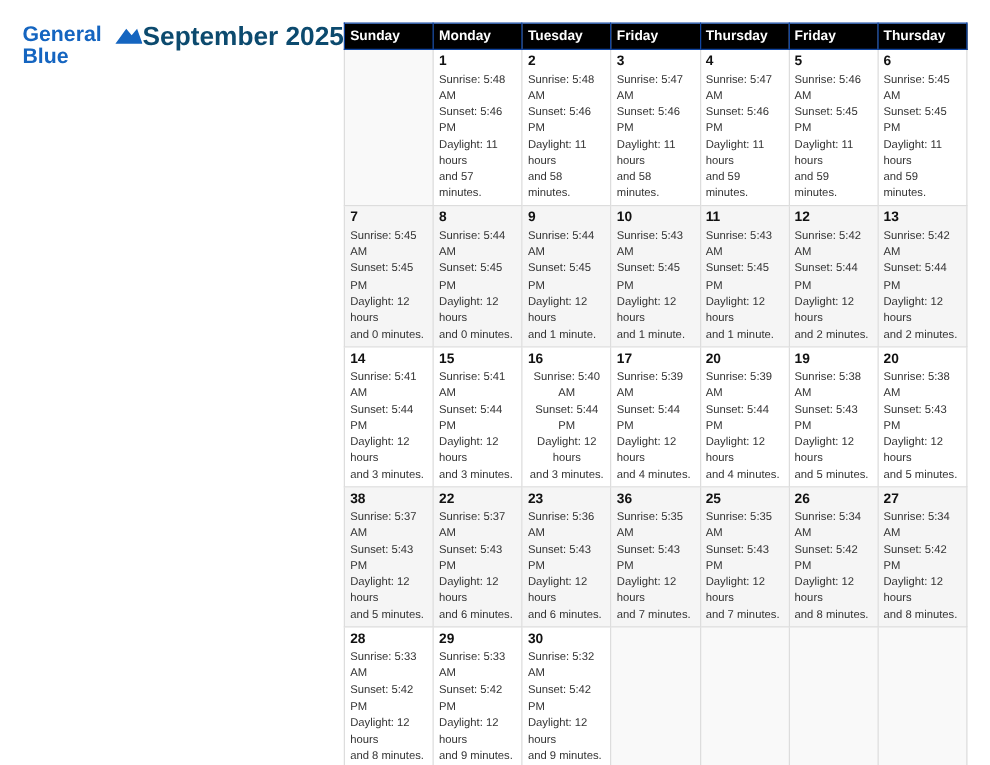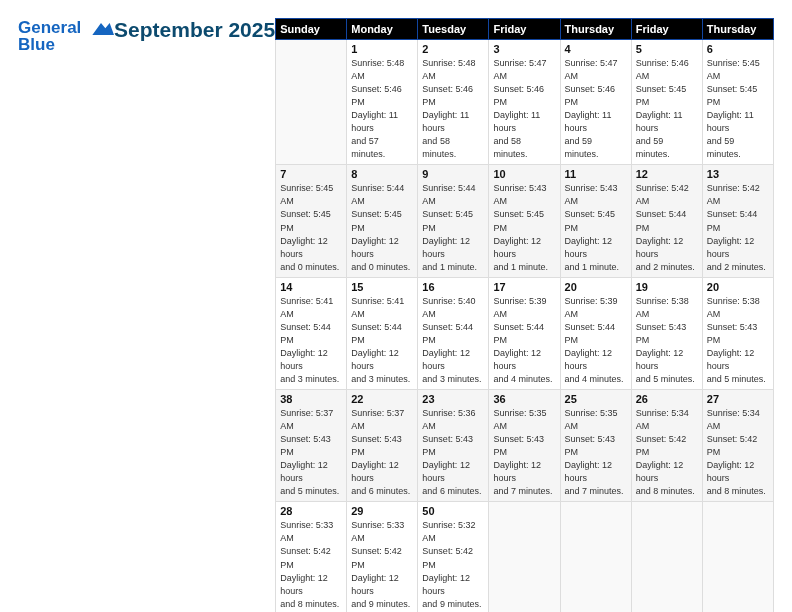--- a/index.html
+++ b/index.html
@@ -232,21 +232,21 @@
           </td>
           <td>
             <span class="day-num">15</span>
             <div class="cell-info" style="white-space: pre-line;">Sunrise: 5:41 AM
 Sunset: 5:44 PM
 Daylight: 12 hours
 and 3 minutes.</div>
           </td>
           <td>
             <span class="day-num">16</span>
-            <div class="cell-info" style="white-space: pre-line;">Sunrise: 5:40 AM
+            <div class="cell-info" style="white-space: pre-line; text-align: center;">Sunrise: 5:40 AM
 Sunset: 5:44 PM
 Daylight: 12 hours
 and 3 minutes.</div>
           </td>
           <td>
             <span class="day-num">17</span>
             <div class="cell-info" style="white-space: pre-line;">Sunrise: 5:39 AM
 Sunset: 5:44 PM
 Daylight: 12 hours
 and 4 minutes.</div>
@@ -333,21 +333,21 @@
 and 8 minutes.</div>
           </td>
           <td>
             <span class="day-num">29</span>
             <div class="cell-info" style="white-space: pre-line;">Sunrise: 5:33 AM
 Sunset: 5:42 PM
 Daylight: 12 hours
 and 9 minutes.</div>
           </td>
           <td>
-            <span class="day-num">50</span>
+            <span class="day-num">30</span>
             <div class="cell-info" style="white-space: pre-line;">Sunrise: 5:32 AM
 Sunset: 5:42 PM
 Daylight: 12 hours
 and 9 minutes.</div>
           </td>
           <td class="empty"></td>
           <td class="empty"></td>
           <td class="empty"></td>
           <td class="empty"></td>
         </tr>

